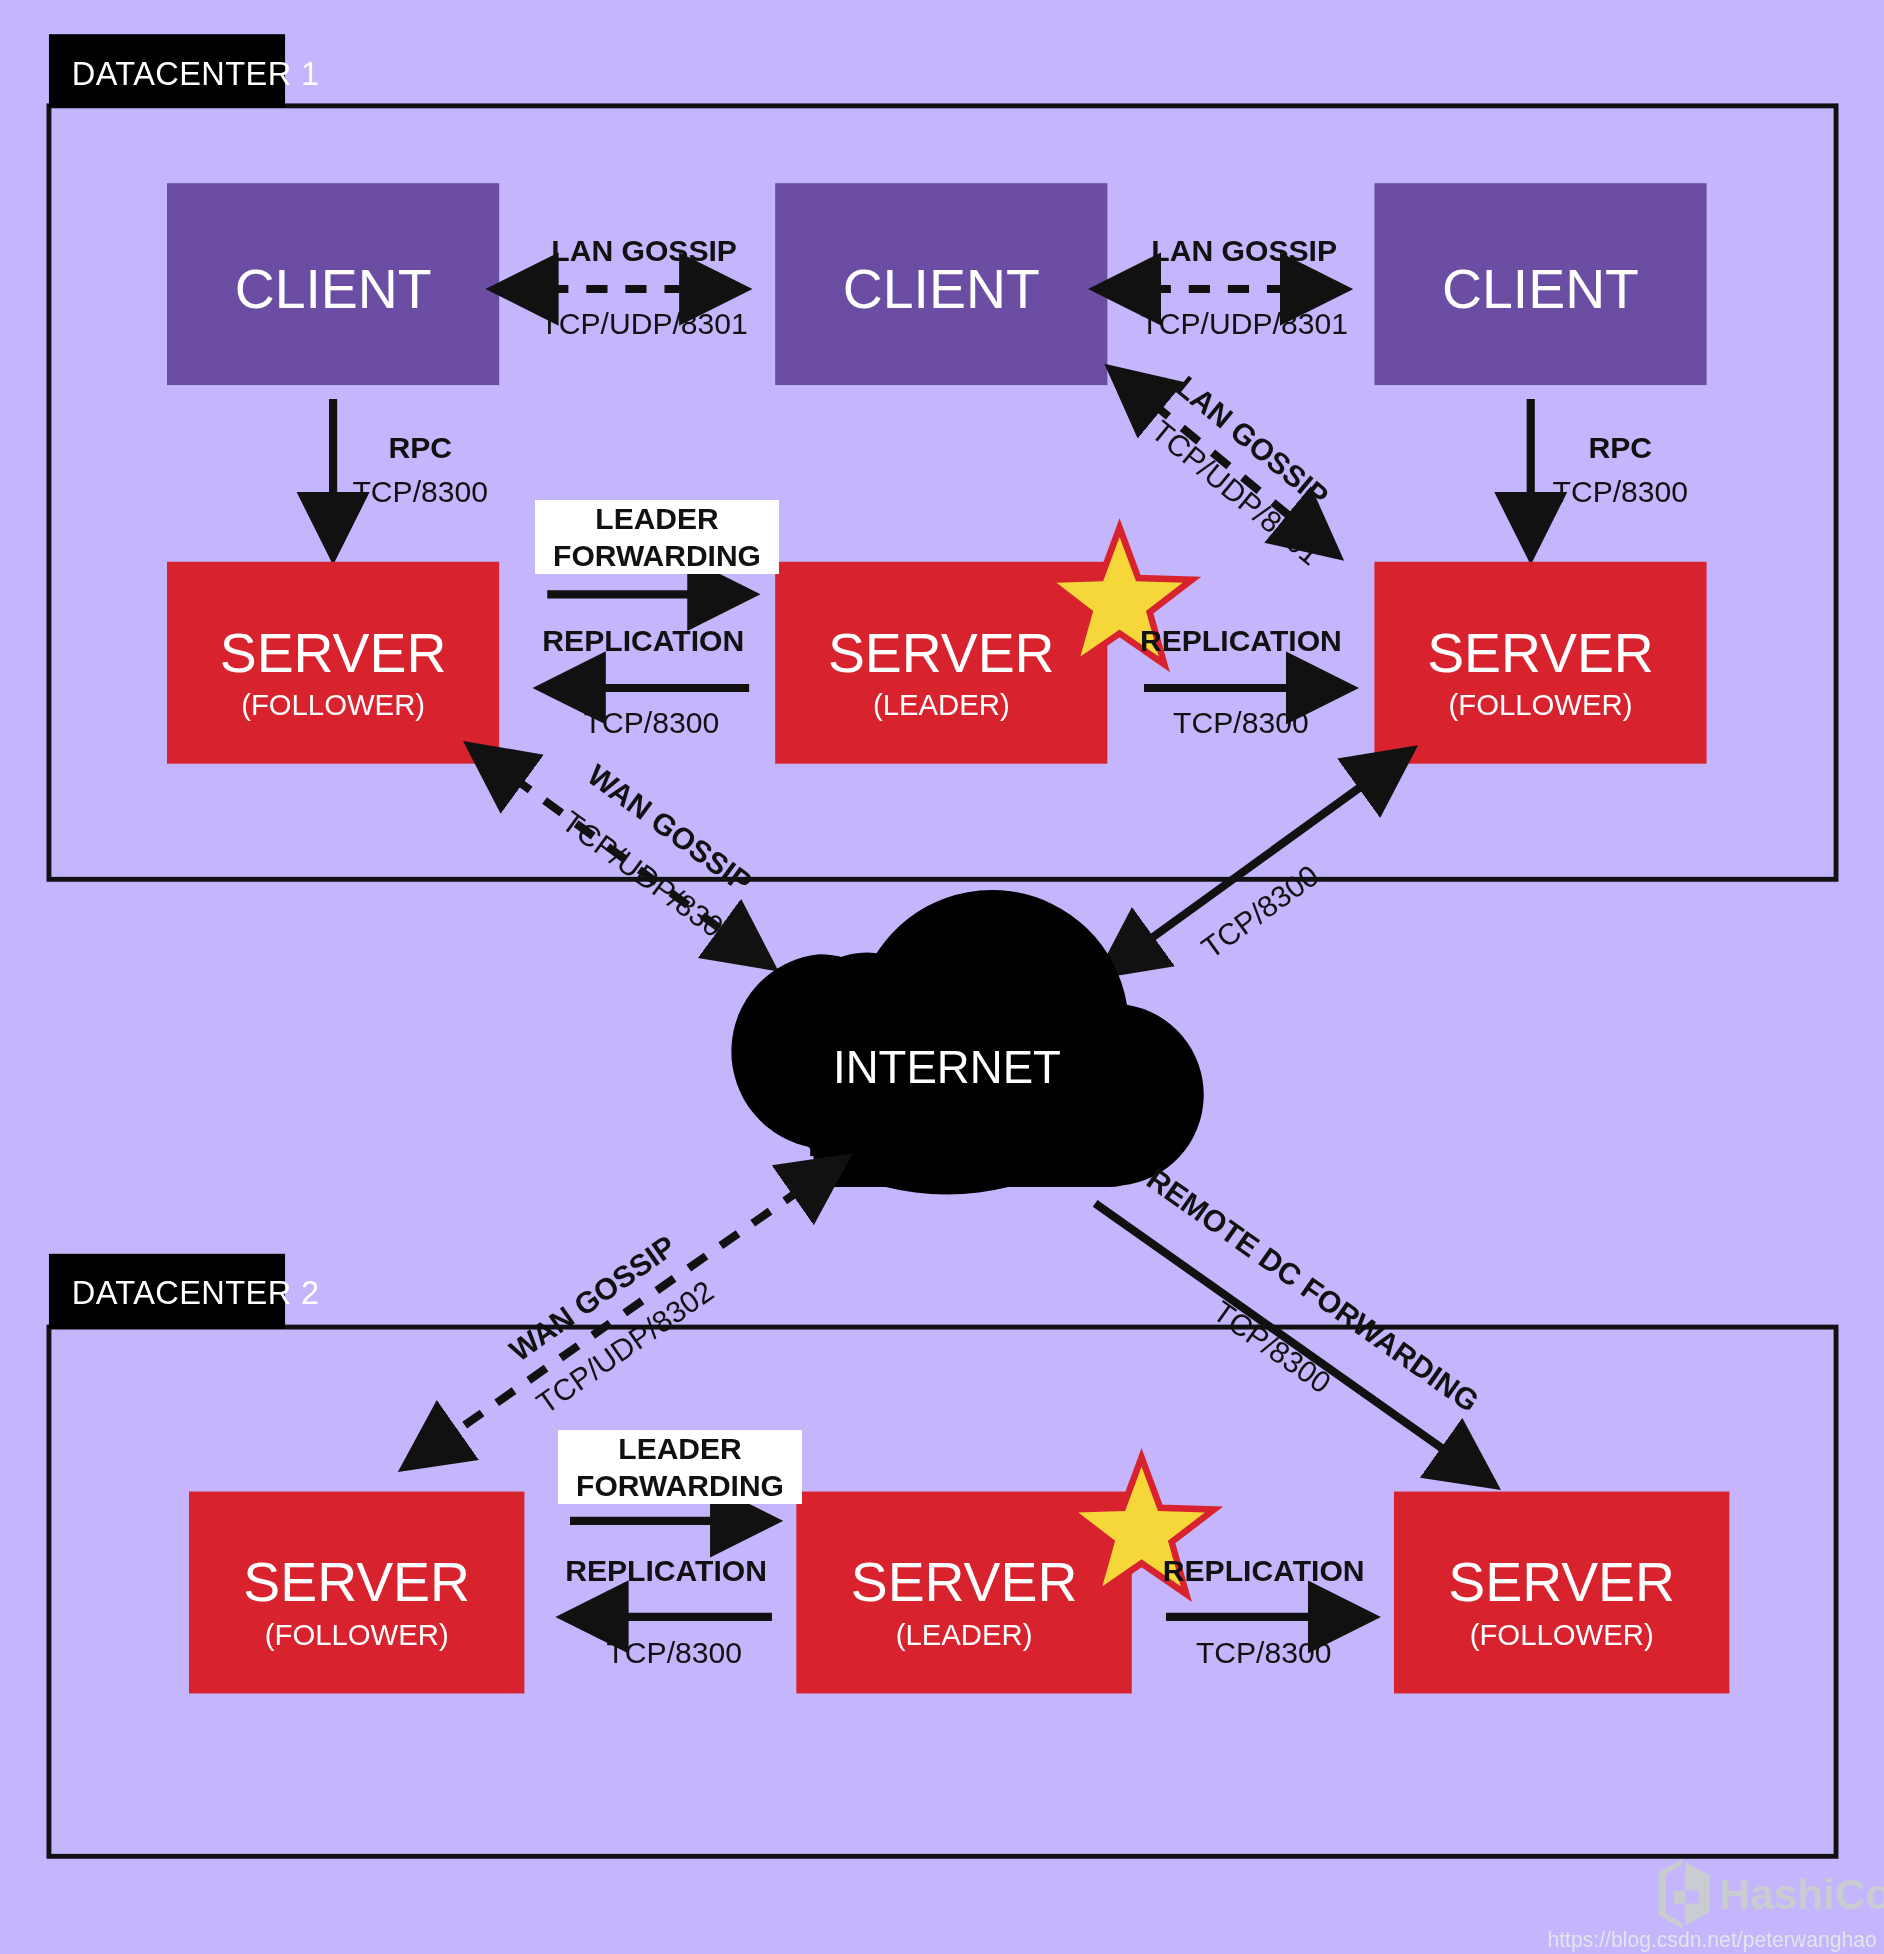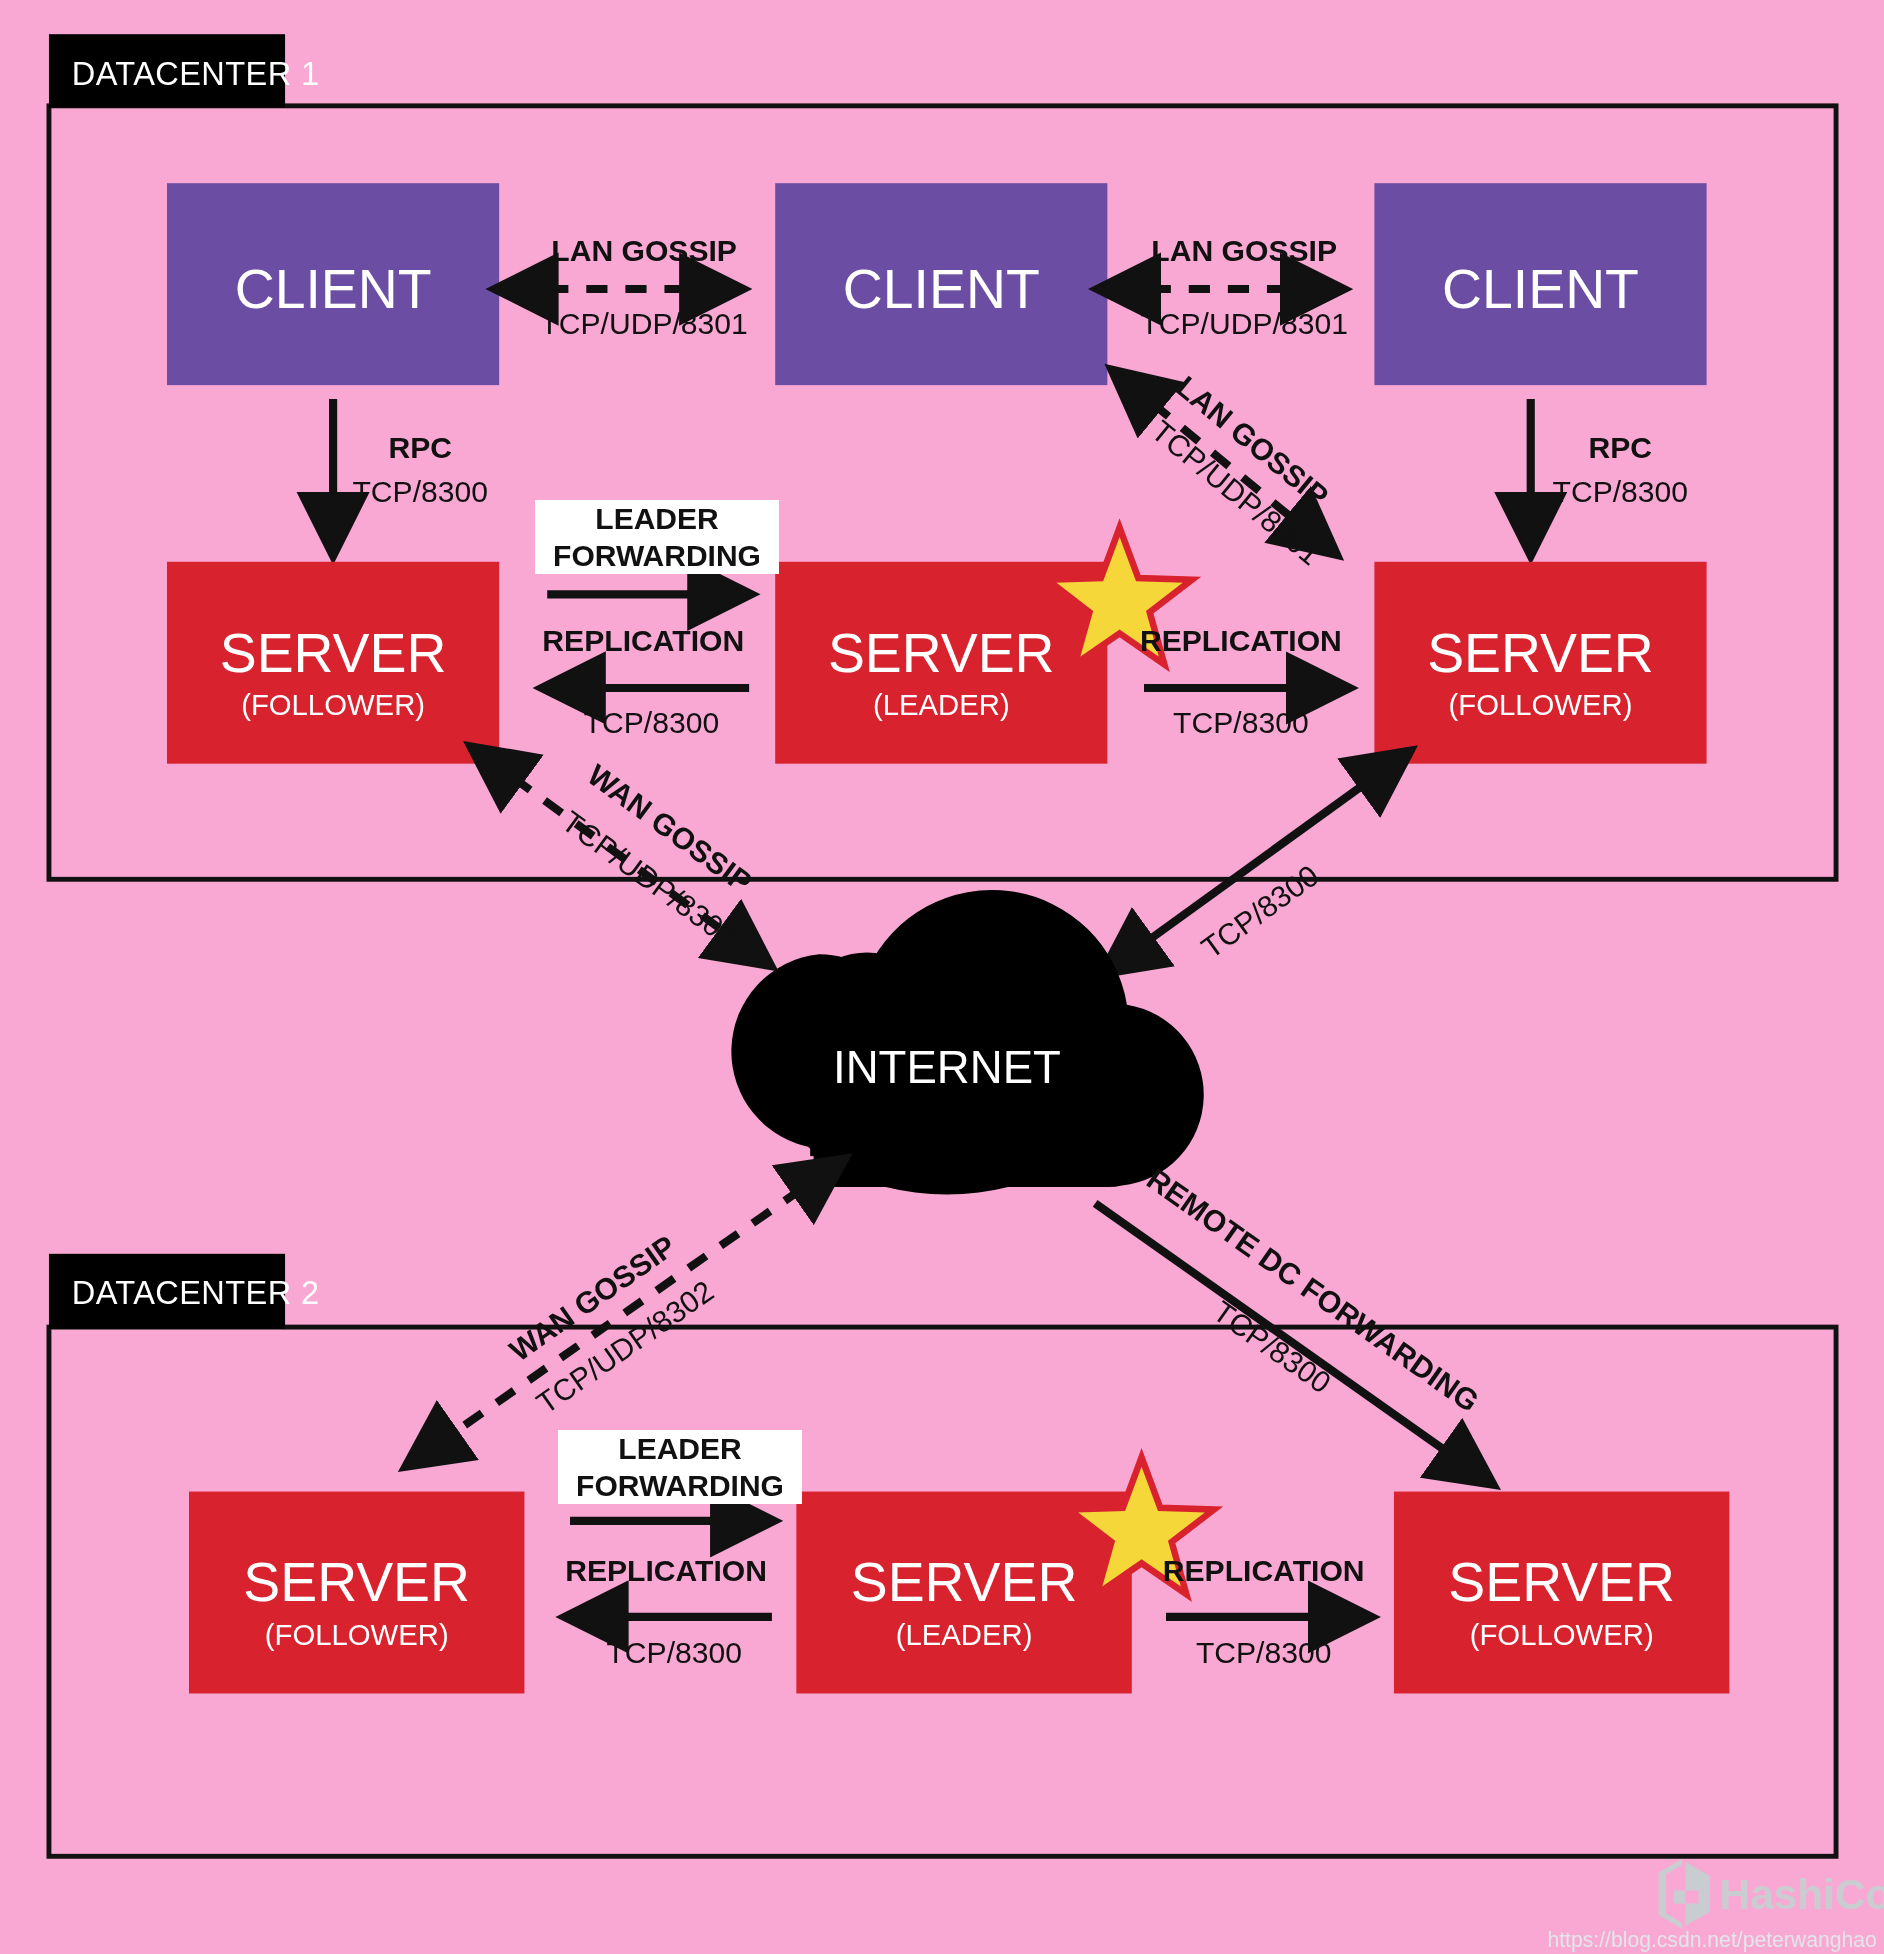--- a/index.html
+++ b/index.html
@@ -7,21 +7,21 @@
     padding: 0;
     background: #ffffff;
   }
   body {
     font-family: "Liberation Sans", sans-serif;
   }
   #stage {
     position: relative;
     width: 1885px;
     height: 1954px;
-    background: #f9a8d4;
+    background: #c4b5fd;
     overflow: hidden;
   }
   #diagram {
     position: absolute;
     left: 0;
     top: 0;
     width: 1885px;
     height: 1954px;
     display: block;
   }

